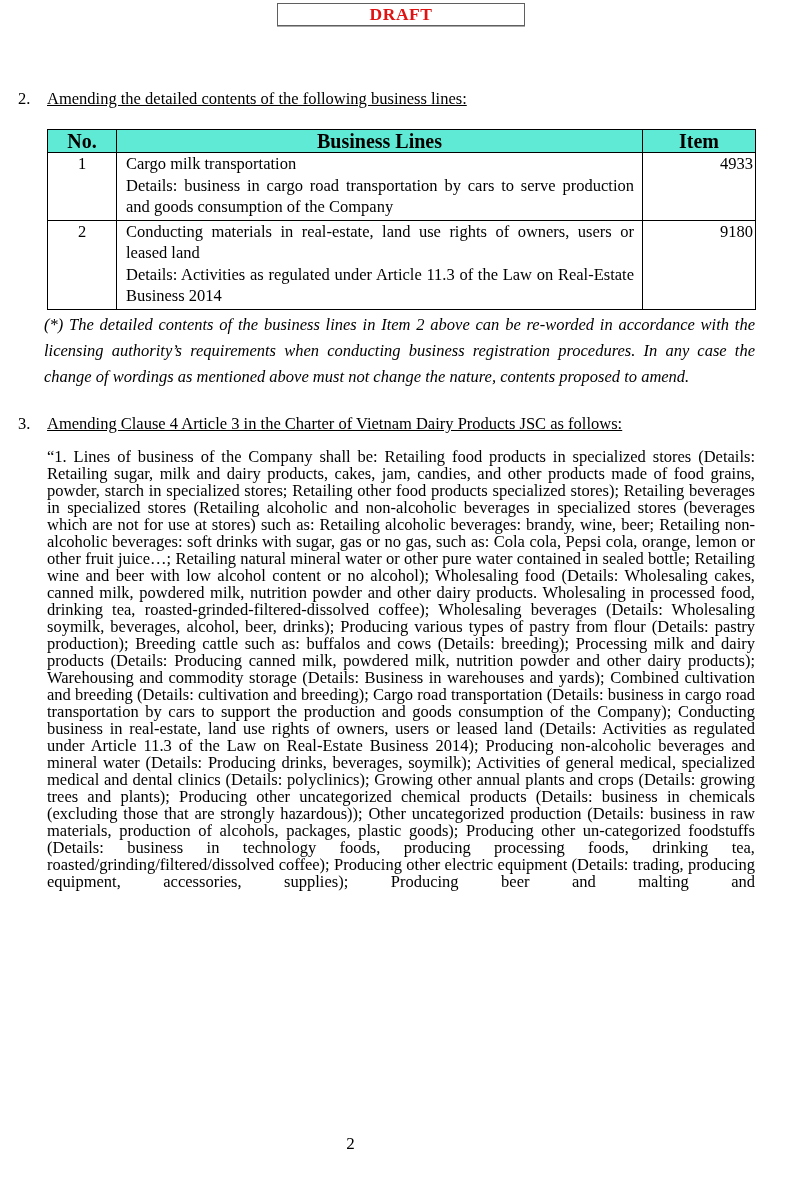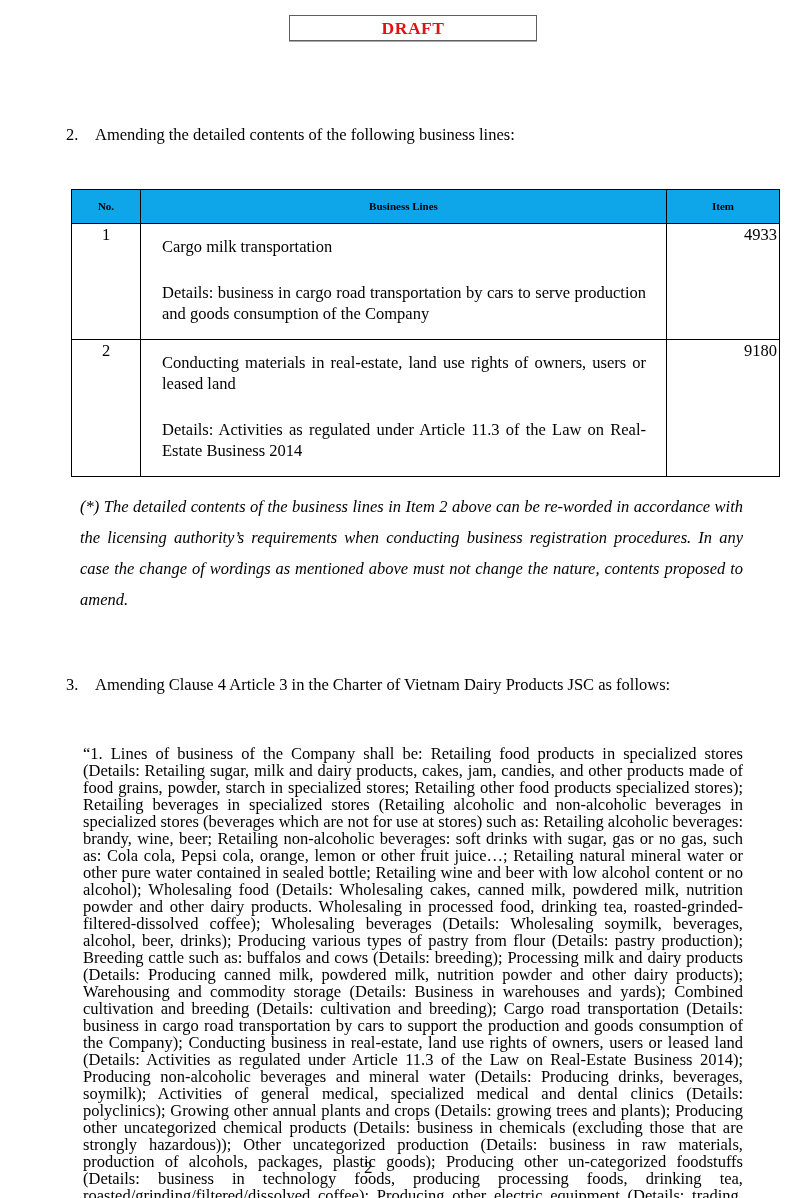--- a/index.html
+++ b/index.html
@@ -1,15 +1,15 @@
 <!DOCTYPE html>
 <html><head>
 <meta charset="utf-8">
 <style>
-  * { margin: 0; padding: 12px; box-sizing: border-box; }
+  * { margin: 0; padding: 0; box-sizing: border-box; }
   html, body { background: #ffffff; }
   body {
     width: 800px; height: 1198px;
     position: relative;
     font-family: "Liberation Serif", "DejaVu Serif", serif;
     color: #000000;
     overflow: hidden;
   }
   .content {
     position: absolute; inset: 0;
@@ -26,55 +26,55 @@
   }
   .draft-text {
     color: #e01212;
     font-weight: bold;
     font-size: 17.5px;
     letter-spacing: 0.5px;
   }
   
   .item { display: flex; margin-left: 18px; margin-right: 45px; font-size: 16.5px; line-height: 21.3px; }
   .item .num { width: 29px; flex: none; }
-  .item .txt { flex: 1; }
+  .item .txt { flex: 1; text-decoration: underline; }
   .sec3 { margin-top: 23px; }
   
   .biz-table {
     margin: 20px 0 0 47px;
     width: 708px;
     border-collapse: collapse;
     table-layout: fixed;
     font-size: 16.5px;
     line-height: 21.3px;
   }
   .biz-table th {
     border: 1px solid #000;
-    background: #0ea5e9;
+    background: #5eead4;
     font-weight: bold;
     text-align: center;
-    font-size: 11px;
-    height: 34px;
+    font-size: 20px;
+    height: 23px;
     padding: 0;
   }
   .biz-table td {
     border: 1px solid #000;
     vertical-align: top;
     padding: 0 2px 3px 2px;
   }
   td.c-no { text-align: center; }
   td.c-biz { padding: 0 8px 3px 9px; }
   td.c-biz div { text-align: justify; }
   td.c-code { text-align: right; }
   
   .footnote {
     margin: 2px 45px 0 44px;
     font-style: italic;
     font-size: 16.5px;
-    line-height: 31px;
+    line-height: 26px;
     text-align: justify;
   }
   
   .body-par {
     margin: 13px 45px 0 47px;
     font-size: 16.5px;
     line-height: 17px;
     text-align: justify;
     text-align-last: justify;
   }

